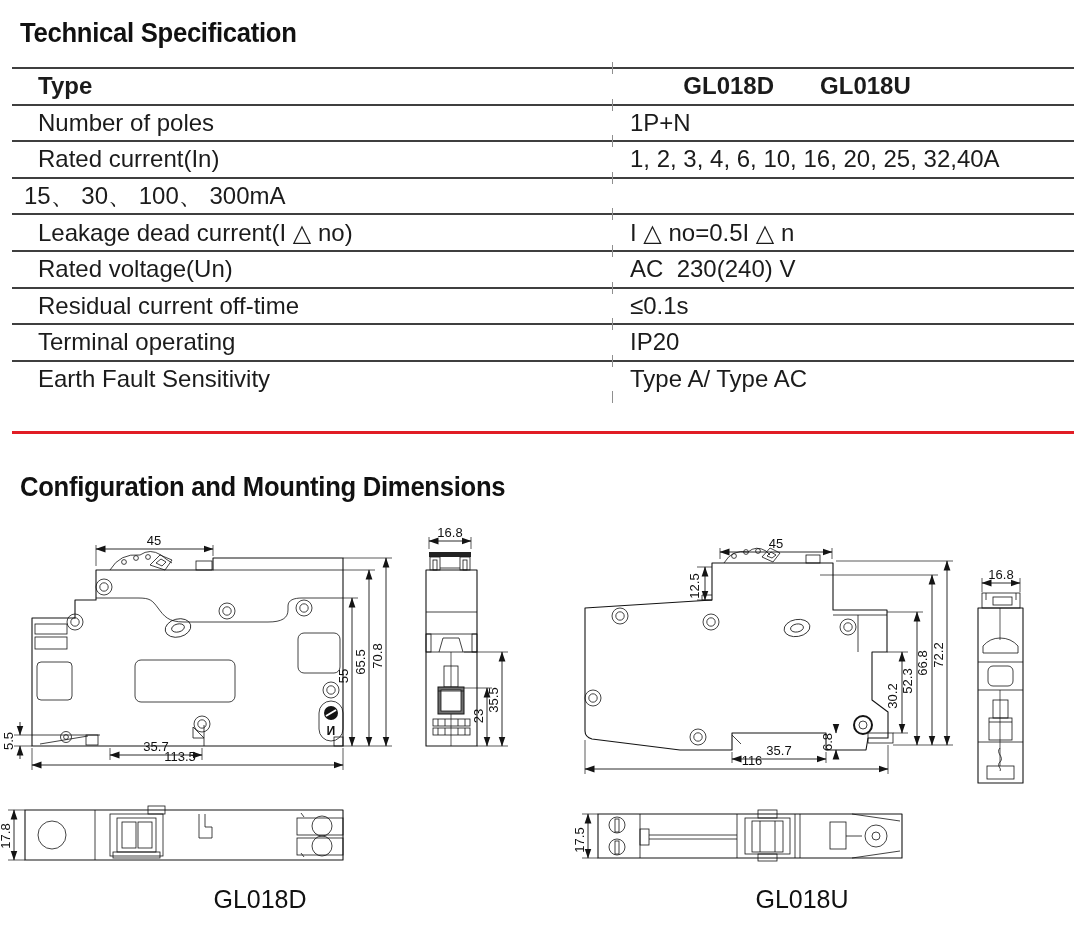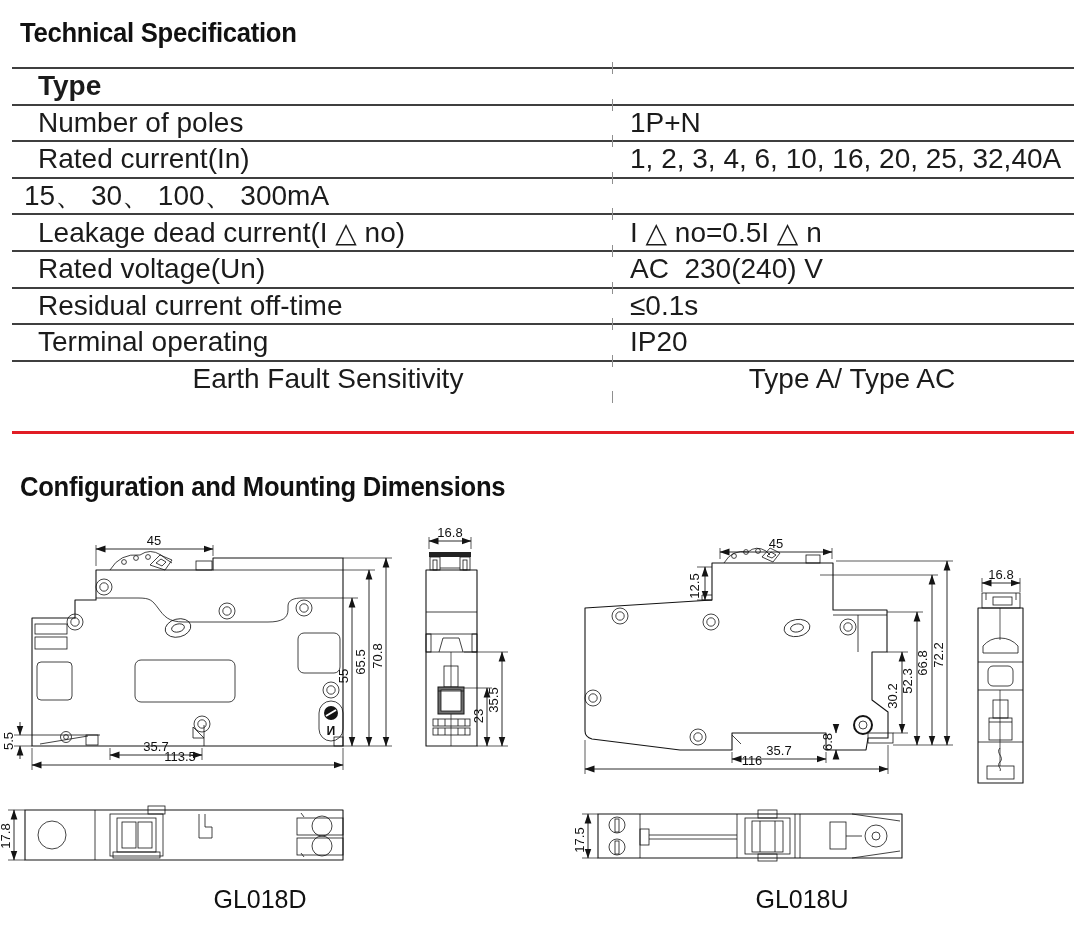--- a/index.html
+++ b/index.html
@@ -6,24 +6,24 @@
   #page{position:relative;width:1074px;height:933px;background:#fff;overflow:hidden;
         font-family:"Liberation Sans",sans-serif;color:#1b1b1b;}
   .sec-title{position:absolute;left:20px;margin:0;font-size:27px;font-weight:700;
              letter-spacing:-0.3px;transform:scaleX(0.95);transform-origin:0 50%;
              white-space:nowrap;color:#111;}
   #title1{top:18px;}
   #title2{top:472px;}
   
   .spec-table{position:absolute;left:12px;top:67px;width:1062px;border-top:2px solid #3f3f3f;}
   .srow{position:relative;display:flex;align-items:center;height:34.6px;
-        border-bottom:2px solid #3f3f3f;font-size:28px;}
+        border-bottom:2px solid #3f3f3f;font-size:24px;}
   .srow::after{content:"";position:absolute;left:600px;bottom:-7px;width:1px;height:12px;background:#8f8f8f;}
   .srow.header::before{content:"";position:absolute;left:600px;top:-7px;width:1px;height:12px;background:#8f8f8f;}
-  .srow:last-child{border-bottom:none;text-align:center;}
+  .srow:last-child{border-bottom:none;}
   .srow .c1{width:580px;padding-left:26px;white-space:pre;}
   .srow .c2{flex:1;padding-left:12px;white-space:pre;}
   .srow.header .c1,.srow.header .c2{font-weight:700;}
   .srow.header .c2 span + span{margin-left:46px;}
   .red-rule{position:absolute;left:12px;top:431px;width:1062px;height:3px;}
   
   #draw{position:absolute;left:0;top:0;width:1074px;height:935px;pointer-events:none;}
   .ol{fill:none;stroke:#141414;stroke-width:1.1;stroke-linejoin:round;stroke-linecap:round;}
   .thin{fill:none;stroke:#141414;stroke-width:0.8;}
   .dl{fill:none;stroke:#141414;stroke-width:0.9;}
@@ -35,20 +35,23 @@
 </head>
 <body>
 
 <div id="page">
 
   <h1 id="title1" class="sec-title">Technical Specification</h1>
 
   <div class="spec-table">
     <div class="srow header">
       <div class="c1">Type</div>
+      <div class="c2">
+        <span>GL018D</span><span>GL018U</span>
+      </div>
     </div>
     <div class="srow">
       <div class="c1">Number of poles</div>
       <div class="c2">1P+N</div>
     </div>
     <div class="srow">
       <div class="c1">Rated current(In)</div>
       <div class="c2">1, 2, 3, 4, 6, 10, 16, 20, 25, 32,40A</div>
     </div>
     <div class="srow">

